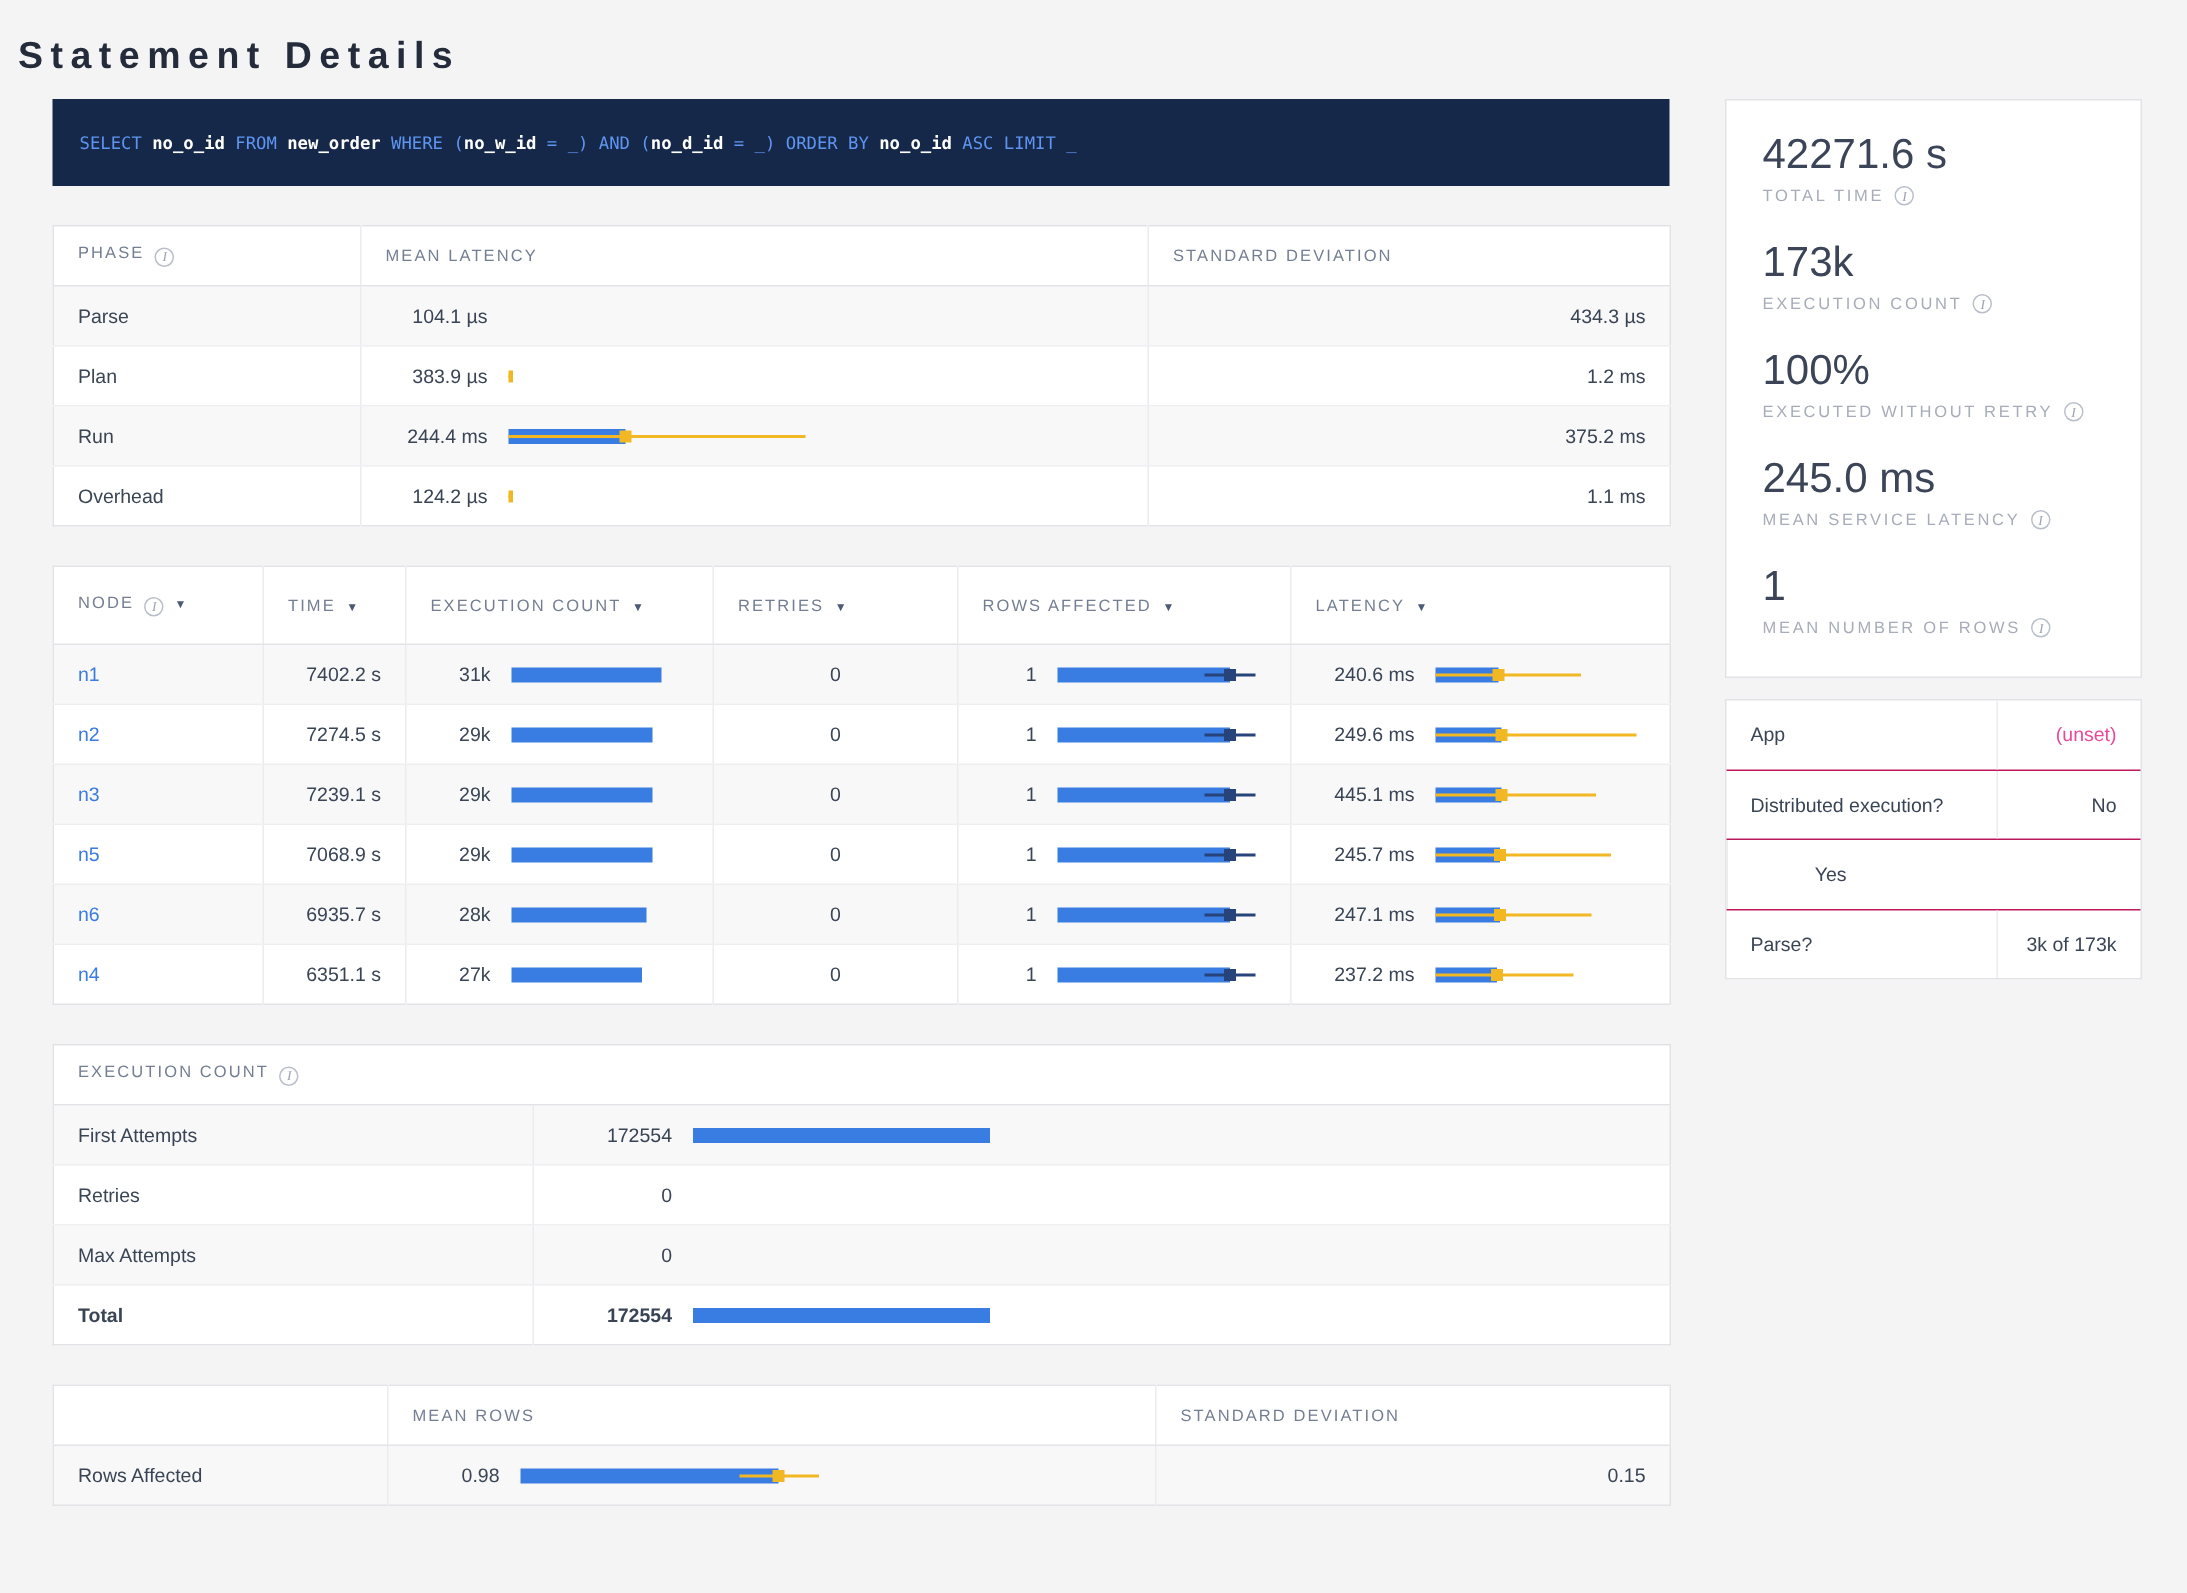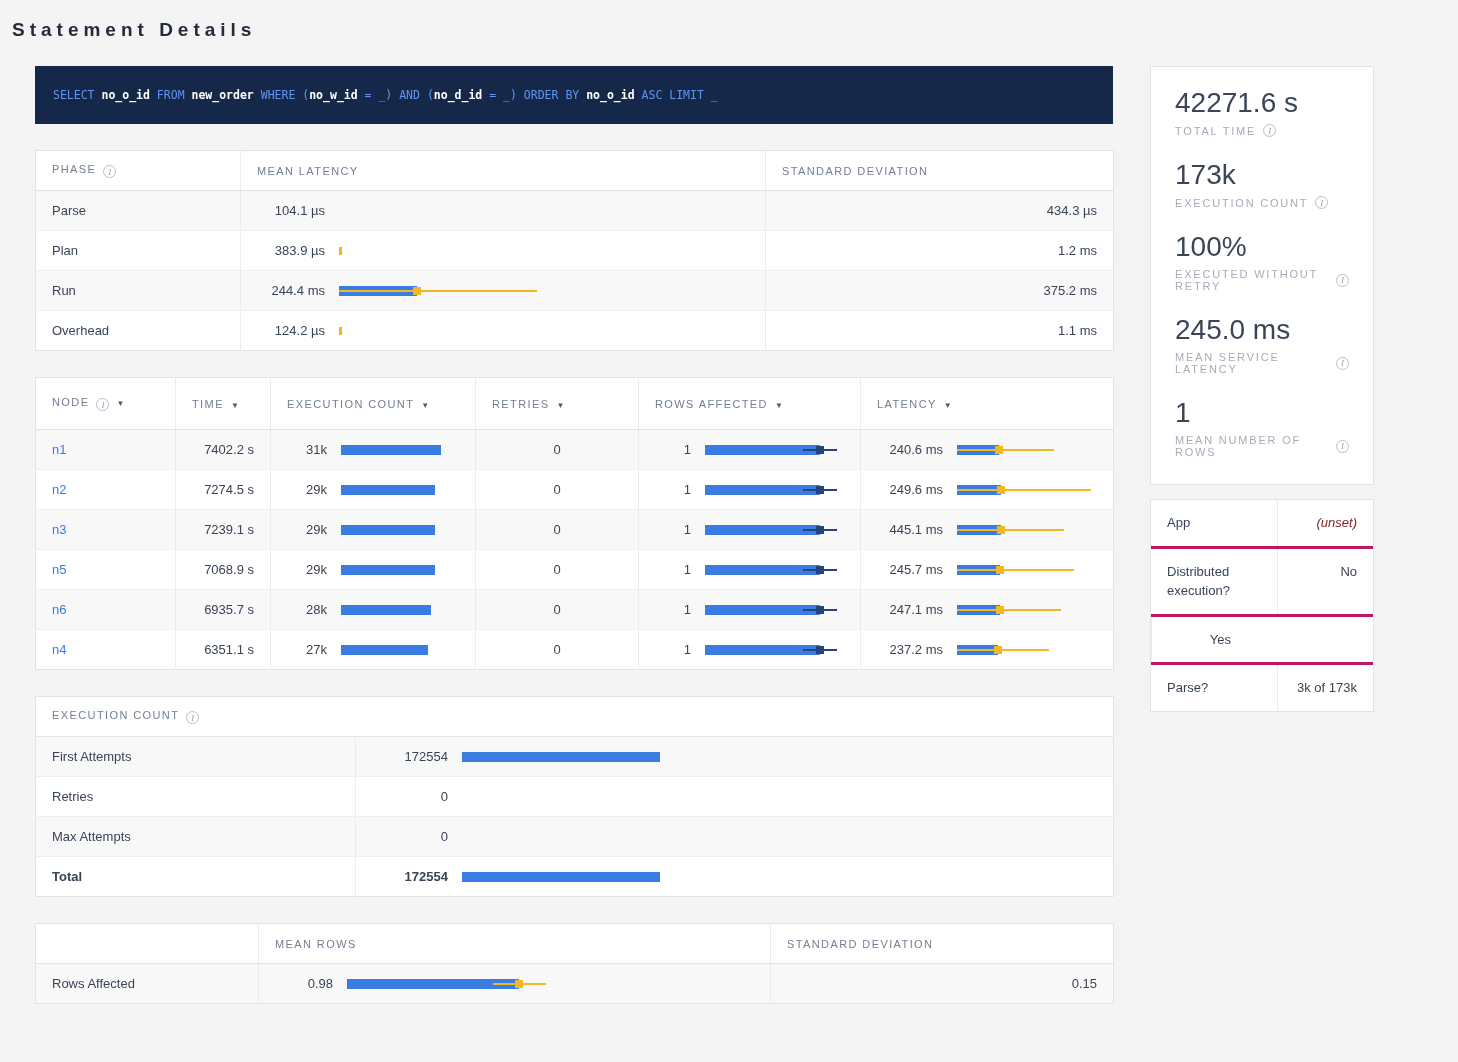--- a/index.html
+++ b/index.html
@@ -1,19 +1,19 @@
 <!DOCTYPE html>
 <html><head>
 <meta charset="utf-8">
 <style>
   *{box-sizing:border-box;}
   body{margin:0;width:1458px;height:1062px;background:#f4f4f5;font-family:"Liberation Sans",sans-serif;color:#394455;position:relative;overflow:hidden;}
-  .page-title{position:absolute;left:12px;top:6px;font-size:19px;font-weight:700;letter-spacing:5px;color:#242c3c;}
+  .page-title{position:absolute;left:12px;top:6px;font-size:25px;font-weight:700;letter-spacing:5px;color:#242c3c;}
   .main{position:absolute;left:35px;top:66px;width:1078px;}
-  .side{position:absolute;left:1150px;top:66px;width:224px;}
+  .side{position:absolute;left:1150px;top:66px;width:278px;}
   .sqlbar{height:58px;background:#152849;display:flex;align-items:center;padding:0 18px;font-family:"DejaVu Sans Mono","Liberation Mono",monospace;font-size:11.5px;white-space:pre;}
   .kw{color:#5f95f0;}
   .ident{color:#ffffff;font-weight:700;}
   table.tbl{width:100%;border-collapse:collapse;table-layout:fixed;background:#fff;border:1px solid #e3e3e7;margin-top:26px;}
   .tbl th{height:40px;text-align:left;padding:0 16px;font-size:11px;font-weight:400;letter-spacing:1.4px;text-transform:uppercase;color:#737e92;border-bottom:1px solid #e3e3e7;border-right:1px solid #ececef;background:#fff;vertical-align:middle;white-space:nowrap;}
   .tbl th:last-child,.tbl td:last-child{border-right:none;}
   .tbl td{height:40px;padding:0 16px;font-size:13px;border-bottom:1px solid #efeff2;border-right:1px solid #ececef;color:#394455;vertical-align:middle;}
   .tbl tr:last-child td{border-bottom:none;}
   tr.alt{background:#f8f8f9;}
   tr.strong td{font-weight:700;}
@@ -30,25 +30,25 @@
   .tick{position:absolute;top:4px;height:8px;}
   .nodelink{color:#3a7ce1;text-decoration:none;}
   .sort{font-size:8px;color:#4d5a75;margin-left:7px;letter-spacing:0;}
   .info{display:inline-flex;align-items:center;justify-content:center;width:13px;height:13px;border:1px solid #b9bfca;border-radius:50%;font-size:9px;color:#9aa1b0;margin-left:7px;font-family:"Liberation Serif",serif;font-style:italic;font-weight:400;vertical-align:-2px;letter-spacing:0;flex:none;}
   .card{background:#fff;border:1px solid #e3e3e7;}
   .card1{padding:20px 24px 4px;}
   .stat{margin-bottom:22px;}
   .stat-value{font-size:28px;color:#3b4557;}
   .stat-label{display:flex;align-items:center;font-size:11px;letter-spacing:1.8px;color:#a6acb9;text-transform:uppercase;margin-top:5px;}
   .card2{margin-top:14px;}
-  .attr-row{display:flex;border-bottom:3px solid #be185d;}
+  .attr-row{display:flex;border-bottom:1px solid #be185d;}
   .attr-row:last-child{border-bottom:none;}
   .attr-label{flex:1;padding:13px 16px;font-size:13px;color:#394455;line-height:1.5;}
   .attr-value{width:96px;border-left:1px solid #ececef;padding:13px 16px 13px 8px;font-size:13px;text-align:right;line-height:1.5;color:#394455;}
-  .muted{color:#7f1d1d;font-style:italic;}
+  .muted{color:#ec4899;}
 </style>
 </head>
 <body>
 
 <h1 class="page-title">Statement Details</h1>
 
 <div class="main">
 
   <div class="sqlbar">
     <span id="sql-line"><span class="kw">SELECT </span><span class="ident">no_o_id</span><span class="kw"> FROM </span><span class="ident">new_order</span><span class="kw"> WHERE (</span><span class="ident">no_w_id</span><span class="kw"> = _) AND (</span><span class="ident">no_d_id</span><span class="kw"> = _) ORDER BY </span><span class="ident">no_o_id</span><span class="kw"> ASC LIMIT _</span></span>

